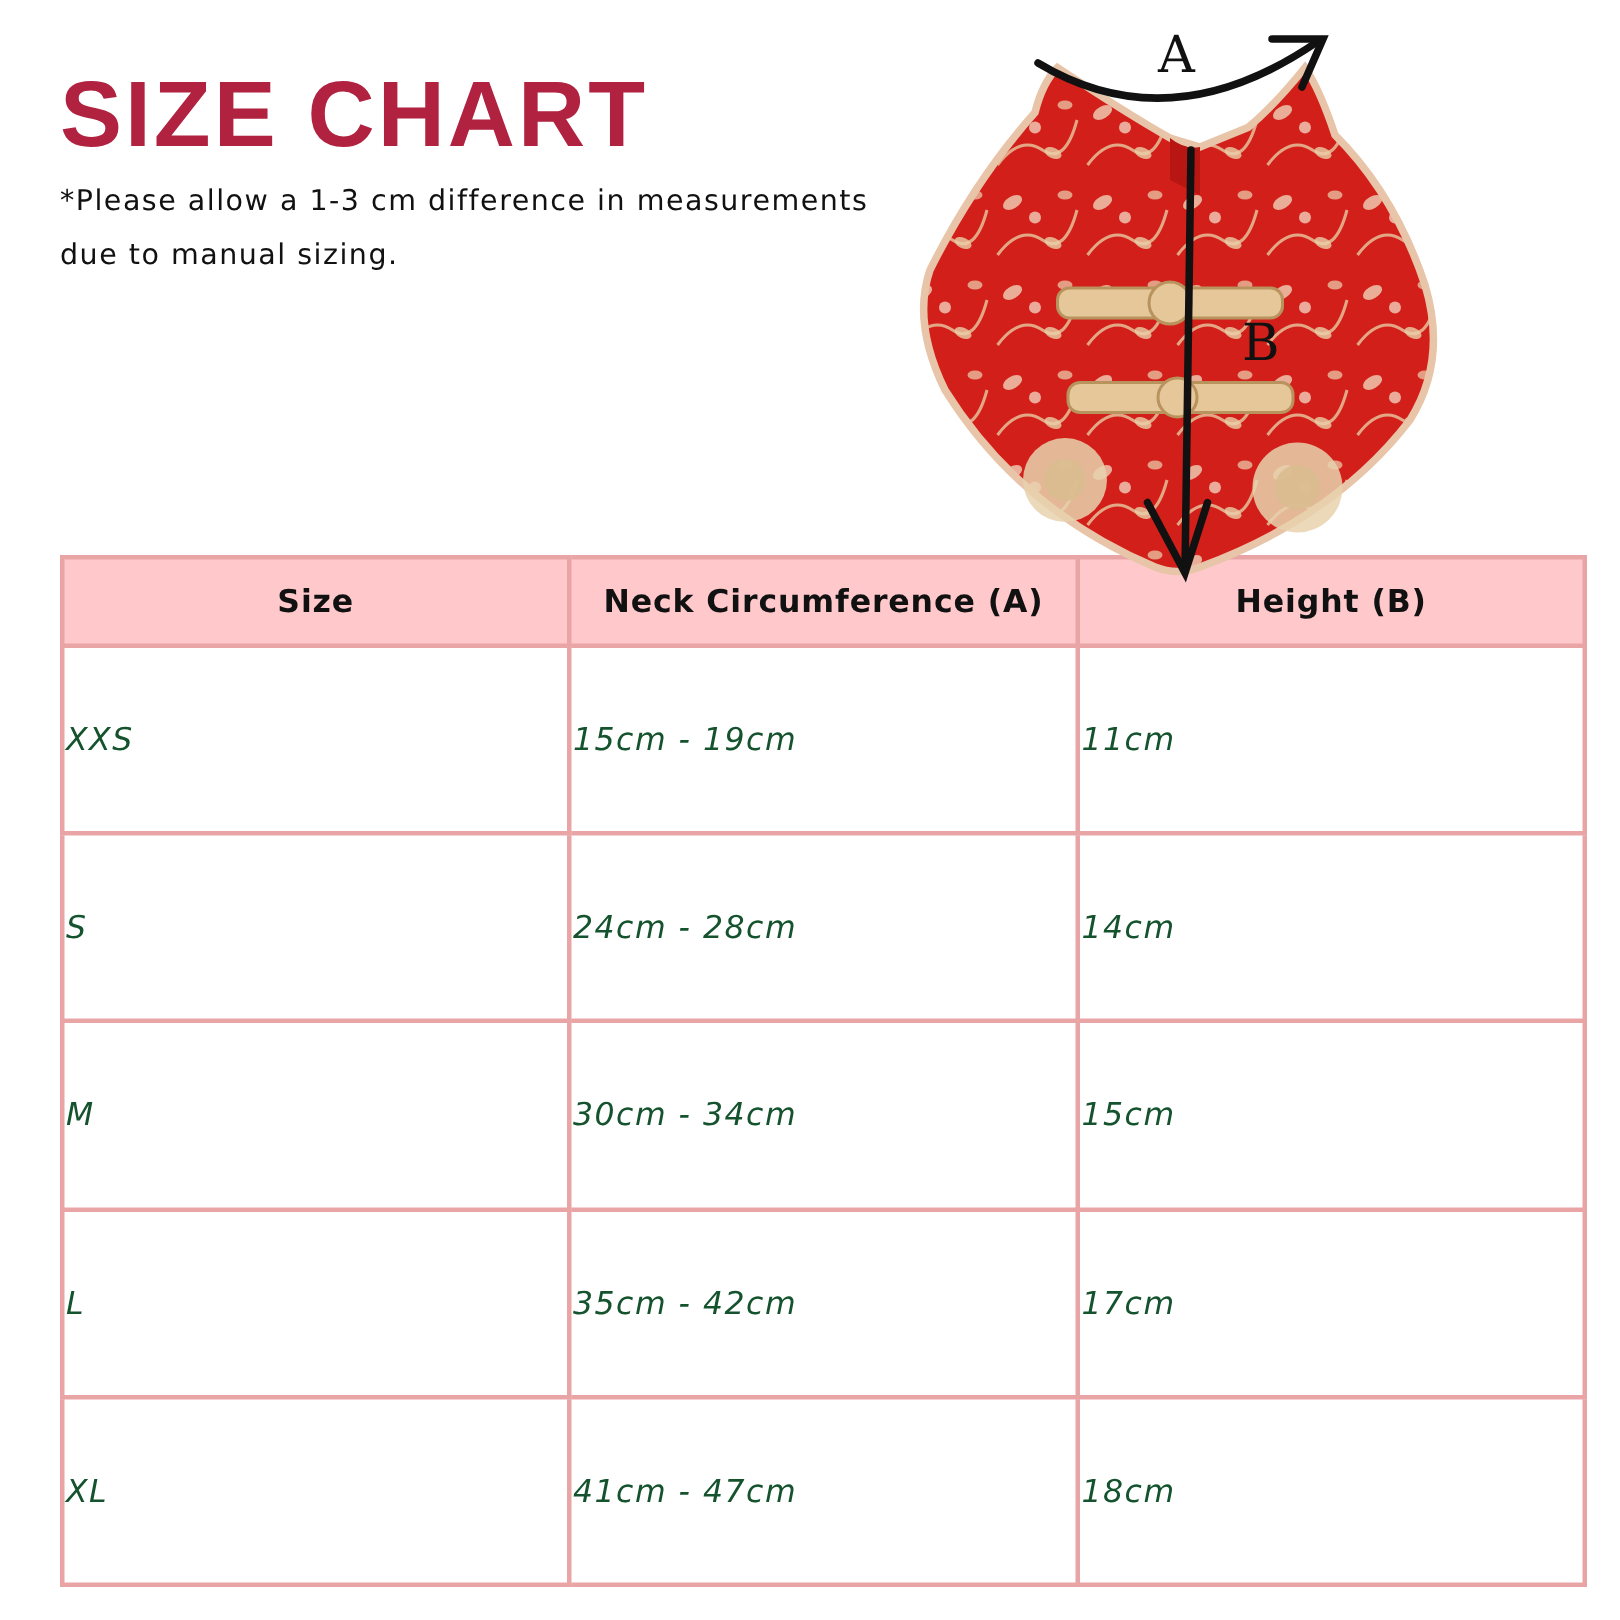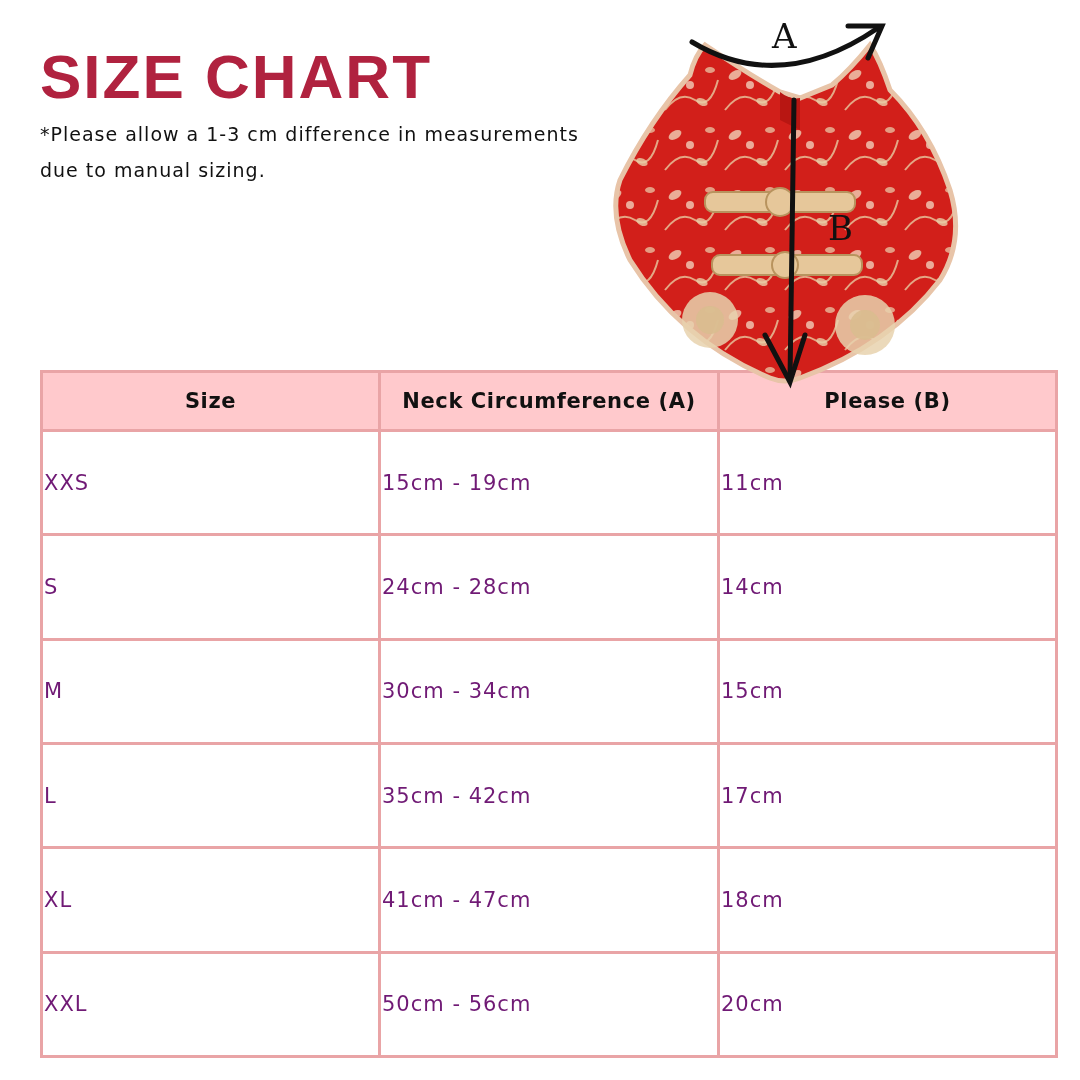--- a/index.html
+++ b/index.html
@@ -22,21 +22,21 @@
       position: absolute; left: 40px; top: 370px; width: 1000px; height: 688px;
       border-collapse: collapse; z-index: 1; table-layout: fixed;
     }
     .size-table th, .size-table td {
       border: 3px solid #E9A4A6; vertical-align: middle;
       font-family: "DejaVu Sans", sans-serif;
     }
     .size-table thead th {
       background: #FFC9CC; height: 54px; font-weight: 700; font-size: 21px; letter-spacing: 0.6px; color: #111;
     }
-    .size-table tbody td { height: 84px; font-size: 21px; letter-spacing: 1px; color: #701a75; background: #fff; }
+    .size-table tbody td { height: 84px; font-size: 21px; letter-spacing: 1px; color: #14532d; background: #fff; font-style: italic; }
     .col1 { width: 333px; } .col2 { width: 334px; } .col3 { width: 333px; }
   </style>
 </head>
 <body>
 
 <h1 class="title">SIZE CHART</h1>
 <p class="note">*Please allow a 1-3 cm difference in measurements due to manual sizing.</p>
 
 <div class="illustration">
   <svg width="380" height="390" viewBox="0 0 380 390" xmlns="http://www.w3.org/2000/svg">
@@ -81,21 +81,21 @@
     </g>
     <text x="228" y="240" font-family="'DejaVu Serif', serif" font-size="34" fill="#111">B</text>
   </svg>
 </div>
 
 <table class="size-table">
   <thead>
     <tr>
       <th class="col1">Size</th>
       <th class="col2">Neck Circumference (A)</th>
-      <th class="col3">Please (B)</th>
+      <th class="col3">Height (B)</th>
     </tr>
   </thead>
   <tbody>
     <tr>
       <td>XXS</td>
       <td>15cm - 19cm</td>
       <td>11cm</td>
     </tr>
     <tr>
       <td>S</td>
@@ -110,19 +110,14 @@
     <tr>
       <td>L</td>
       <td>35cm - 42cm</td>
       <td>17cm</td>
     </tr>
     <tr>
       <td>XL</td>
       <td>41cm - 47cm</td>
       <td>18cm</td>
     </tr>
-    <tr>
-      <td>XXL</td>
-      <td>50cm - 56cm</td>
-      <td>20cm</td>
-    </tr>
   </tbody>
 </table>
 
 </body></html>

